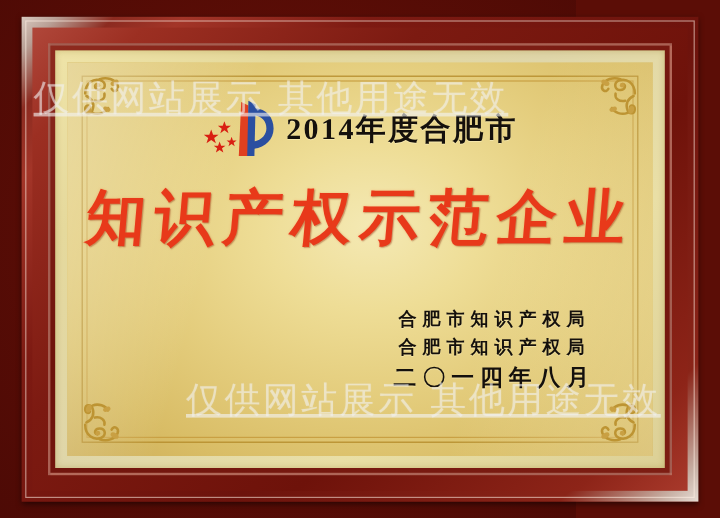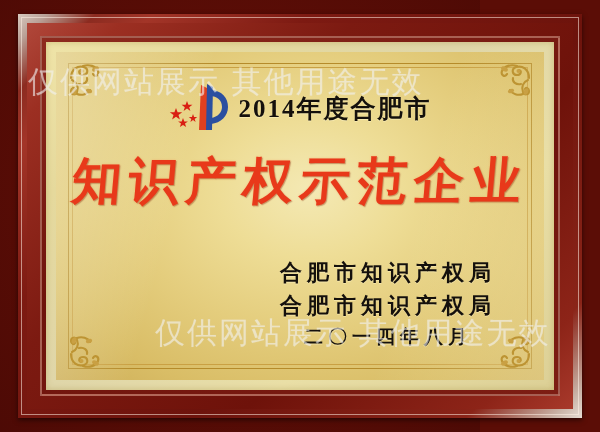--- a/index.html
+++ b/index.html
@@ -105,38 +105,39 @@
     text-shadow:1px 1px 1px rgba(120,30,0,.35), 0 0 2px rgba(255,120,60,.4);
     white-space:nowrap;
   }
 
   .issuer{
     position:absolute;right:48px;top:204px;text-align:center;
     font-family:"Liberation Serif","DejaVu Serif",serif;
     color:#14100c;
   }
   .issuer-line{
-    font-size:22px;font-weight:700;letter-spacing:5px;
+    font-size:15px;font-weight:700;letter-spacing:5px;
     line-height:1.52;white-space:nowrap;
     text-shadow:0 1px 0 rgba(255,245,200,.45);
   }
   .issuer-date{
     font-size:19px;font-weight:700;letter-spacing:5px;
     line-height:1.52;white-space:nowrap;
     text-shadow:0 1px 0 rgba(255,245,200,.45);
   }
 
   
   .wm{
     position:absolute;z-index:9;pointer-events:none;
     font-family:"DejaVu Sans","Liberation Sans",sans-serif;
     font-size:30px;font-weight:400;
     color:rgba(240,240,240,.50);
     letter-spacing:2px;white-space:nowrap;
     text-shadow:0 0 1px rgba(255,255,255,.25);
+    text-decoration:underline;
   }
   .wm-1{left:28px;top:62px;}
   .wm-2{left:155px;top:313px;}
 </style>
 </head>
 <body>
 
 <div id="plaque">
 
   <div class="frame-outer"></div>

